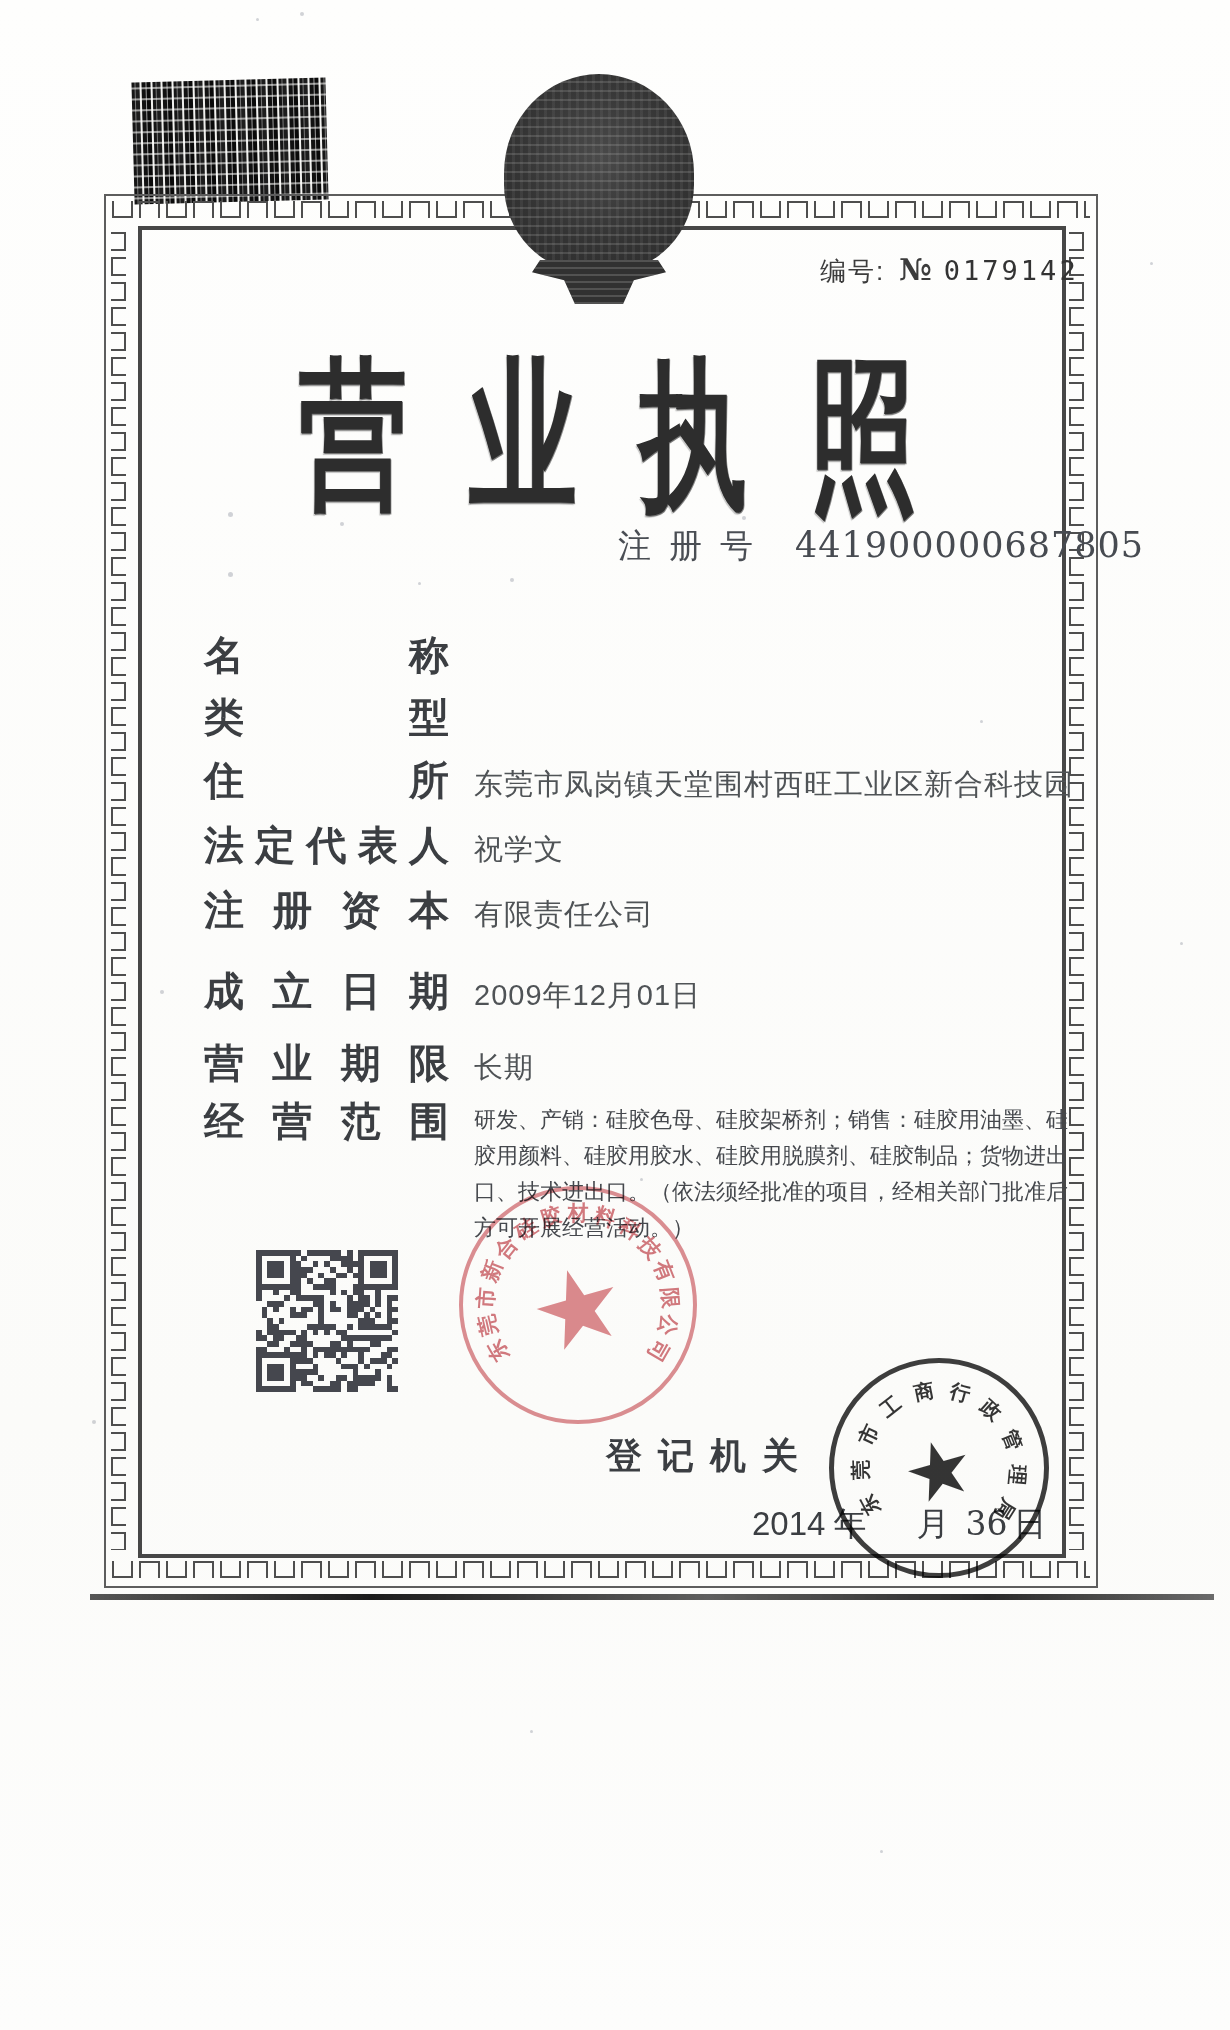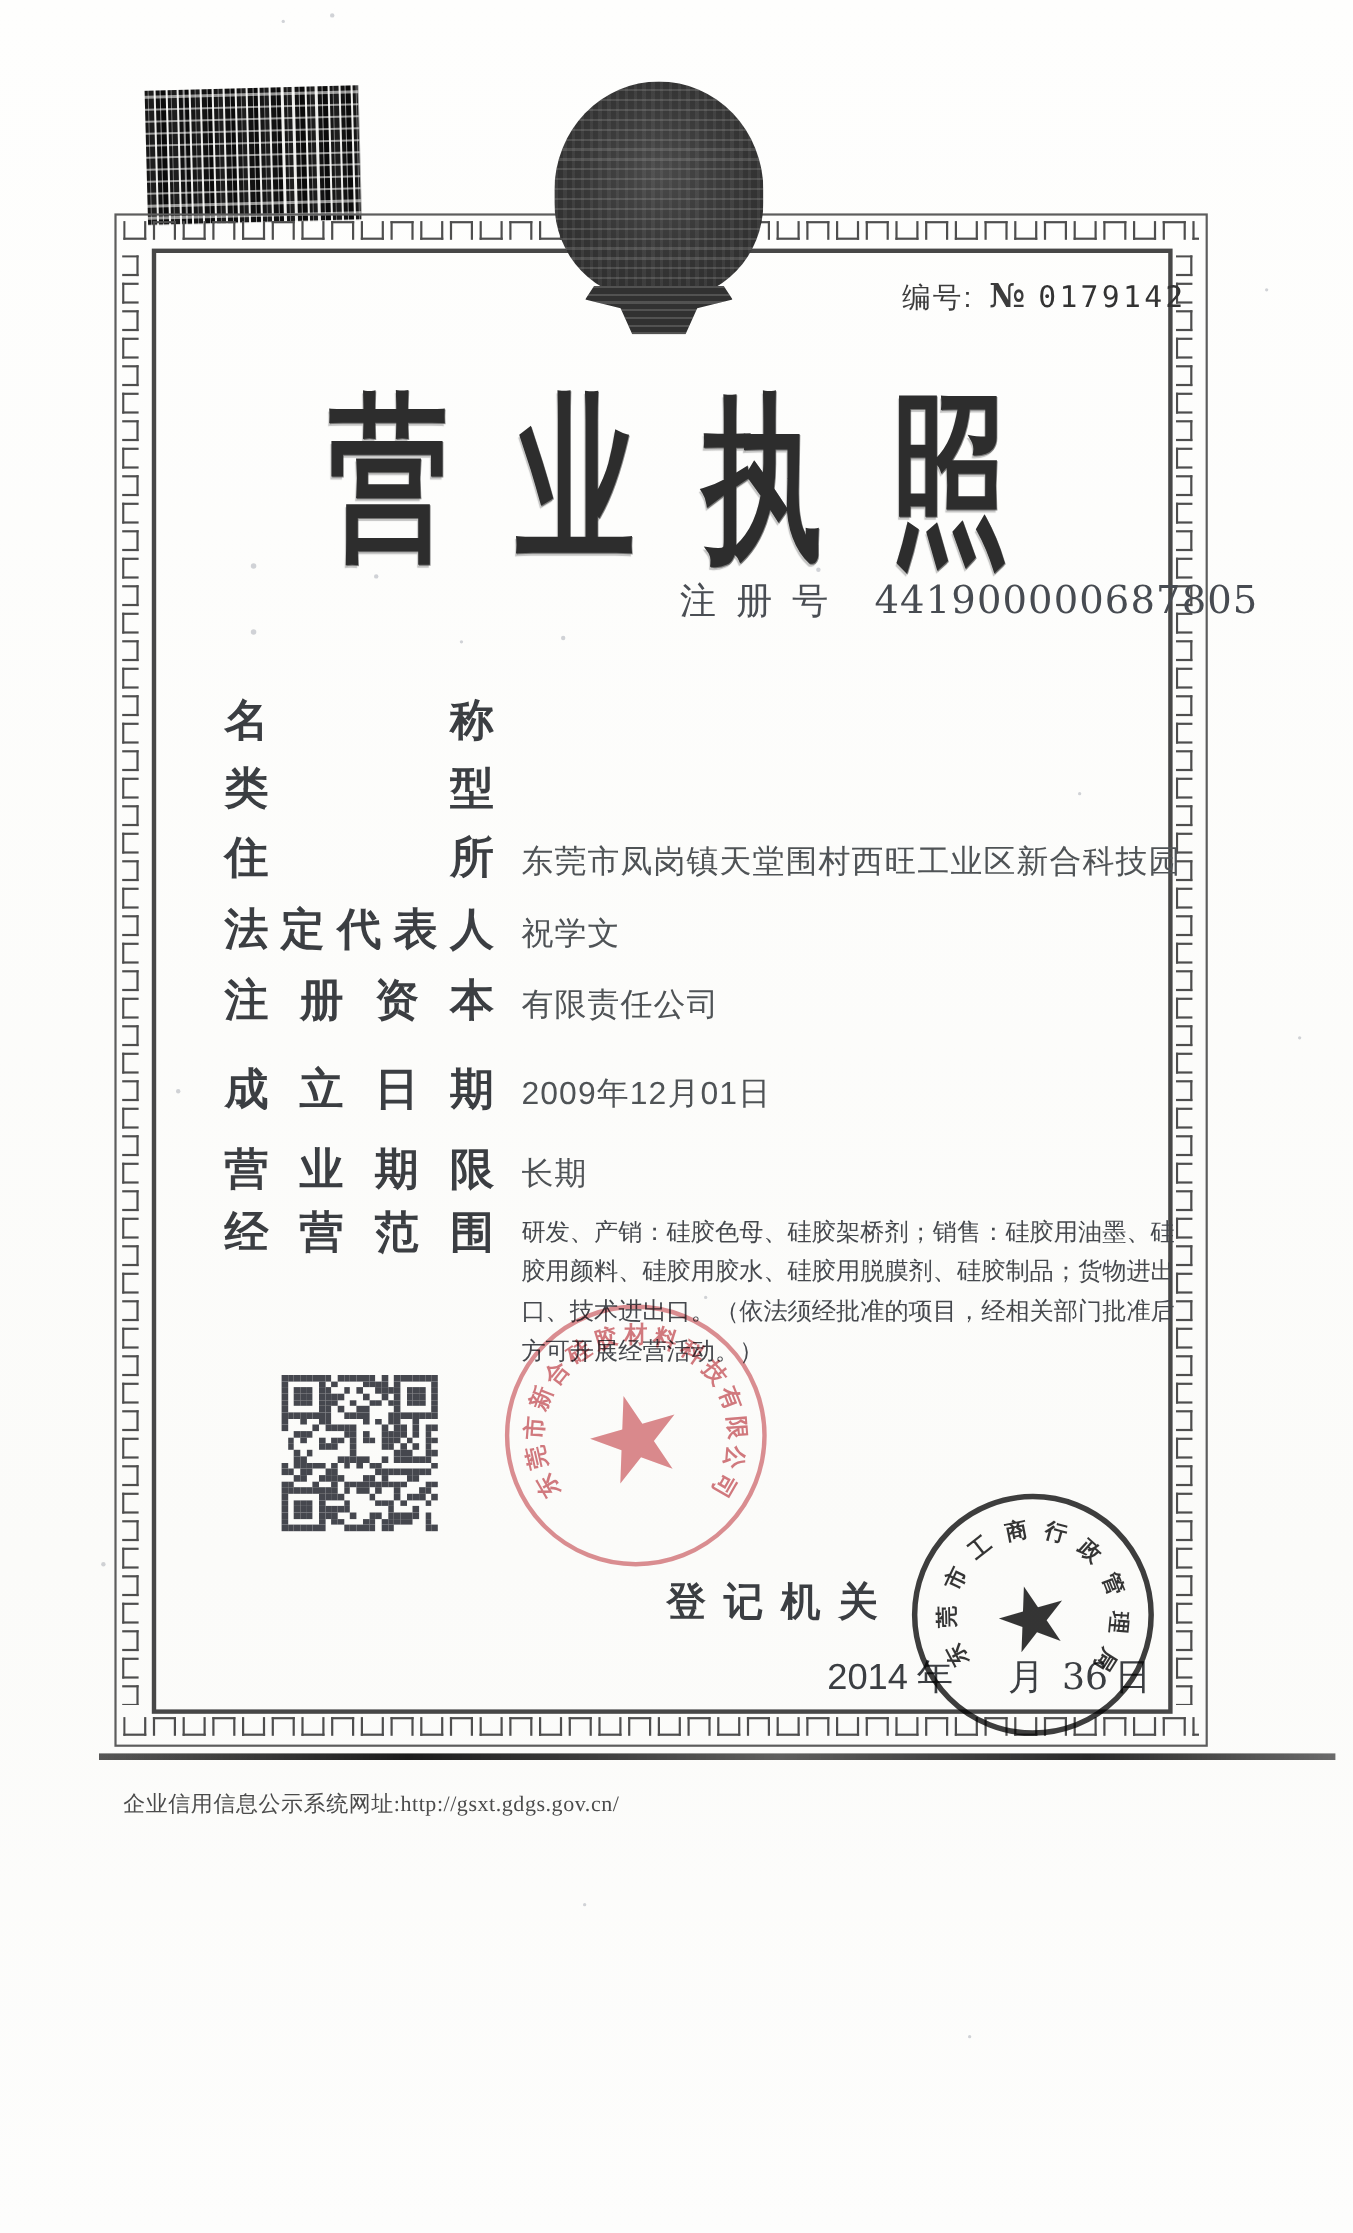--- a/index.html
+++ b/index.html
@@ -1041,21 +1041,20 @@
       <i></i>
       <i></i>
       <i></i>
       <i></i>
       <i></i>
       <i class="on"></i>
       <i class="on"></i>
     </div>
 
   <div class="abs scanline"></div>
-  <div class="abs footer-left">企业信用信息公示系统网址:http://gsxt.gdgs.gov.cn/</div>
 
 <div class="spk" style="left: 300px; top: 12px; width: 4px; height: 4px; background: rgba(95, 100, 120, 0.28); filter: blur(0.5px);"></div>
     <div class="spk" style="left: 256px; top: 18px; width: 3px; height: 3px; background: rgba(95, 100, 120, 0.28); filter: blur(0.5px);"></div>
     <div class="spk" style="left: 228px; top: 512px; width: 5px; height: 5px; background: rgba(95, 100, 120, 0.28); filter: blur(0.5px);"></div>
     <div class="spk" style="left: 340px; top: 522px; width: 4px; height: 4px; background: rgba(95, 100, 120, 0.28); filter: blur(0.5px);"></div>
     <div class="spk" style="left: 742px; top: 516px; width: 4px; height: 4px; background: rgba(95, 100, 120, 0.28); filter: blur(0.5px);"></div>
     <div class="spk" style="left: 228px; top: 572px; width: 5px; height: 5px; background: rgba(95, 100, 120, 0.28); filter: blur(0.5px);"></div>
     <div class="spk" style="left: 510px; top: 578px; width: 4px; height: 4px; background: rgba(95, 100, 120, 0.28); filter: blur(0.5px);"></div>
     <div class="spk" style="left: 418px; top: 582px; width: 3px; height: 3px; background: rgba(95, 100, 120, 0.28); filter: blur(0.5px);"></div>
     <div class="spk" style="left: 160px; top: 990px; width: 4px; height: 4px; background: rgba(95, 100, 120, 0.28); filter: blur(0.5px);"></div>

